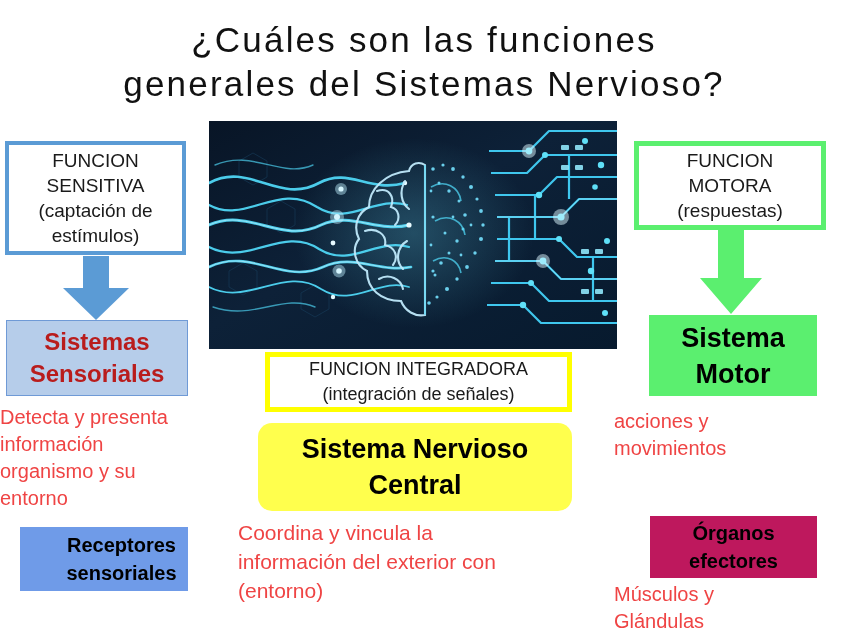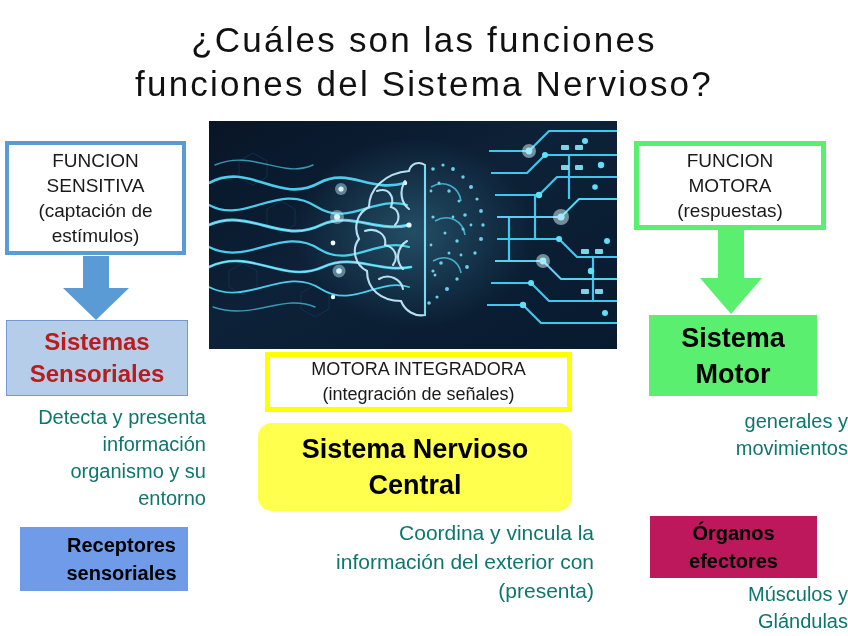--- a/index.html
+++ b/index.html
@@ -119,40 +119,40 @@
     background: #be185d;
     font-size: 20px;
     line-height: 28px;
     font-weight: bold;
     color: #000000;
   }
 
   
   .caption {
     position: absolute;
-    text-align: right;
+    text-align: left;
     font-size: 20px;
     line-height: 27px;
-    color: #0f766e;
+    color: #ef4444;
   }
   .caption .ln { display: block; white-space: nowrap; }
   .caption.wide { font-size: 21px; line-height: 29px; }
 
   
   .arrow { position: absolute; }
   .arrow svg { display: block; }
 </style>
 </head>
 <body>
 
 <div id="slide">
 
   <div id="title">
     <span class="tline">¿Cuáles son las funciones</span>
-    <span class="tline">funciones del Sistema Nervioso?</span>
+    <span class="tline">generales del Sistemas Nervioso?</span>
   </div>
 
   <div id="brain-image">
     <svg viewBox="0 0 408 228" preserveAspectRatio="none" aria-hidden="true">
       <defs>
         <linearGradient id="bgGrad" x1="0" y1="0" x2="1" y2="1">
           <stop offset="0%" stop-color="#081526"></stop>
           <stop offset="45%" stop-color="#0d2138"></stop>
           <stop offset="100%" stop-color="#071a2e"></stop>
         </linearGradient>
@@ -331,54 +331,54 @@
     <span class="ln">organismo y su</span>
     <span class="ln">entorno</span>
   </div>
 
   <div class="box fill-blue-mid" style="left:20px; top:519px; width:168px; height:64px;padding-left:35px;">
     <span class="ln">Receptores</span>
     <span class="ln">sensoriales</span>
   </div>
 
   <div class="box hdr-yellow" style="left:265px; top:344px; width:307px; height:60px;">
-    <span class="ln">MOTORA INTEGRADORA</span>
+    <span class="ln">FUNCION INTEGRADORA</span>
     <span class="ln">(integración de señales)</span>
   </div>
 
   <div class="box fill-yellow" style="left:258px; top:415px; width:314px; height:88px;border-radius:14px;">
     <span class="ln">Sistema Nervioso</span>
     <span class="ln">Central</span>
   </div>
 
   <div class="caption wide" style="left:238px; top:510px; width:356px;">
     <span class="ln">Coordina y vincula la</span>
     <span class="ln">información del exterior con</span>
-    <span class="ln">(presenta)</span>
+    <span class="ln">(entorno)</span>
   </div>
 
   <div class="box hdr-green" style="left:634px; top:133px; width:192px; height:89px;">
     <span class="ln">FUNCION</span>
     <span class="ln">MOTORA</span>
     <span class="ln">(respuestas)</span>
   </div>
 
   <div class="arrow" style="left:696px; top:222px;">
     <svg width="70" height="86" viewBox="0 0 70 86" aria-hidden="true">
       <polygon points="22,0 48,0 48,48 66,48 35,84 4,48 22,48" fill="#5bef6f"></polygon>
     </svg>
   </div>
 
   <div class="box fill-green-bright" style="left:649px; top:307px; width:168px; height:81px;">
     <span class="ln">Sistema</span>
     <span class="ln">Motor</span>
   </div>
 
   <div class="caption" style="left:614px; top:400px; width:234px;">
-    <span class="ln">generales y</span>
+    <span class="ln">acciones y</span>
     <span class="ln">movimientos</span>
   </div>
 
   <div class="box fill-green-mid" style="left:650px; top:508px; width:167px; height:62px;">
     <span class="ln">Órganos</span>
     <span class="ln">efectores</span>
   </div>
 
   <div class="caption" style="left:614px; top:573px; width:234px;">
     <span class="ln">Músculos y</span>

